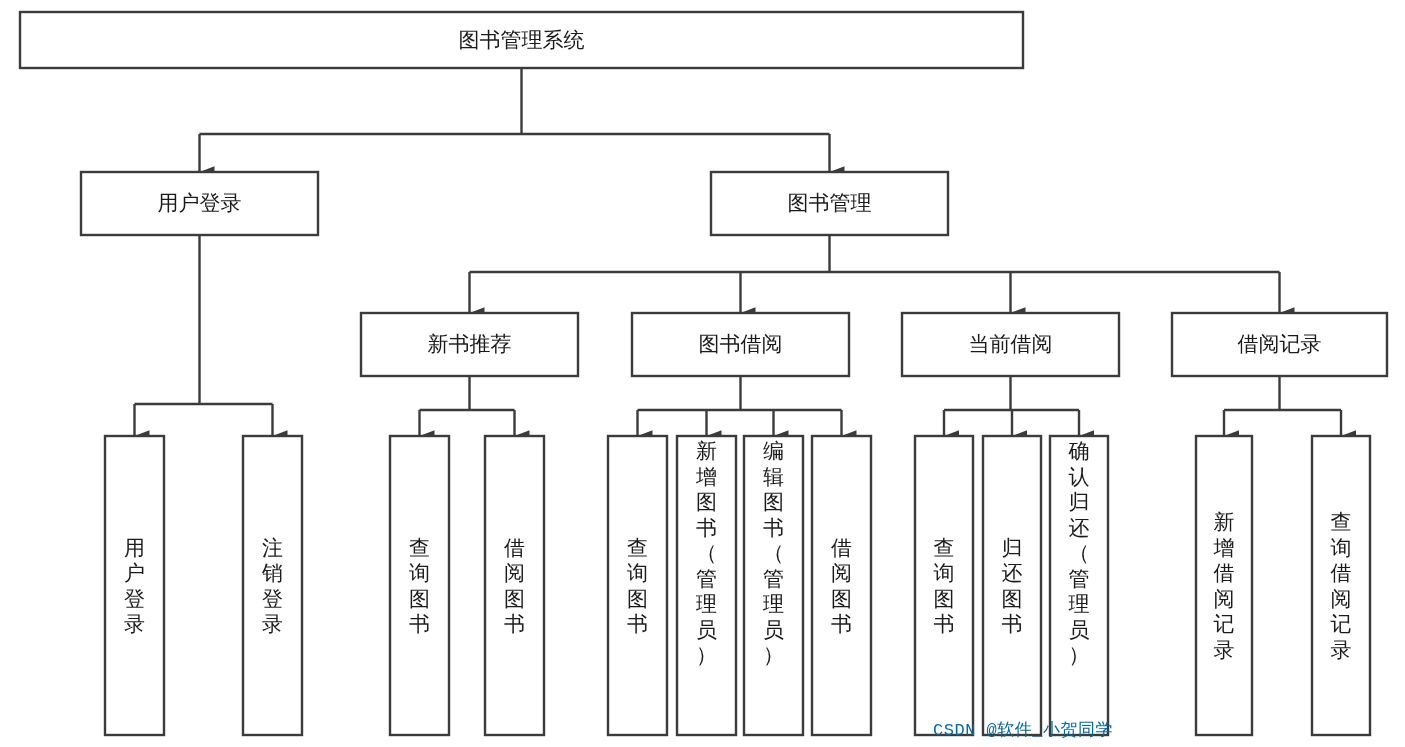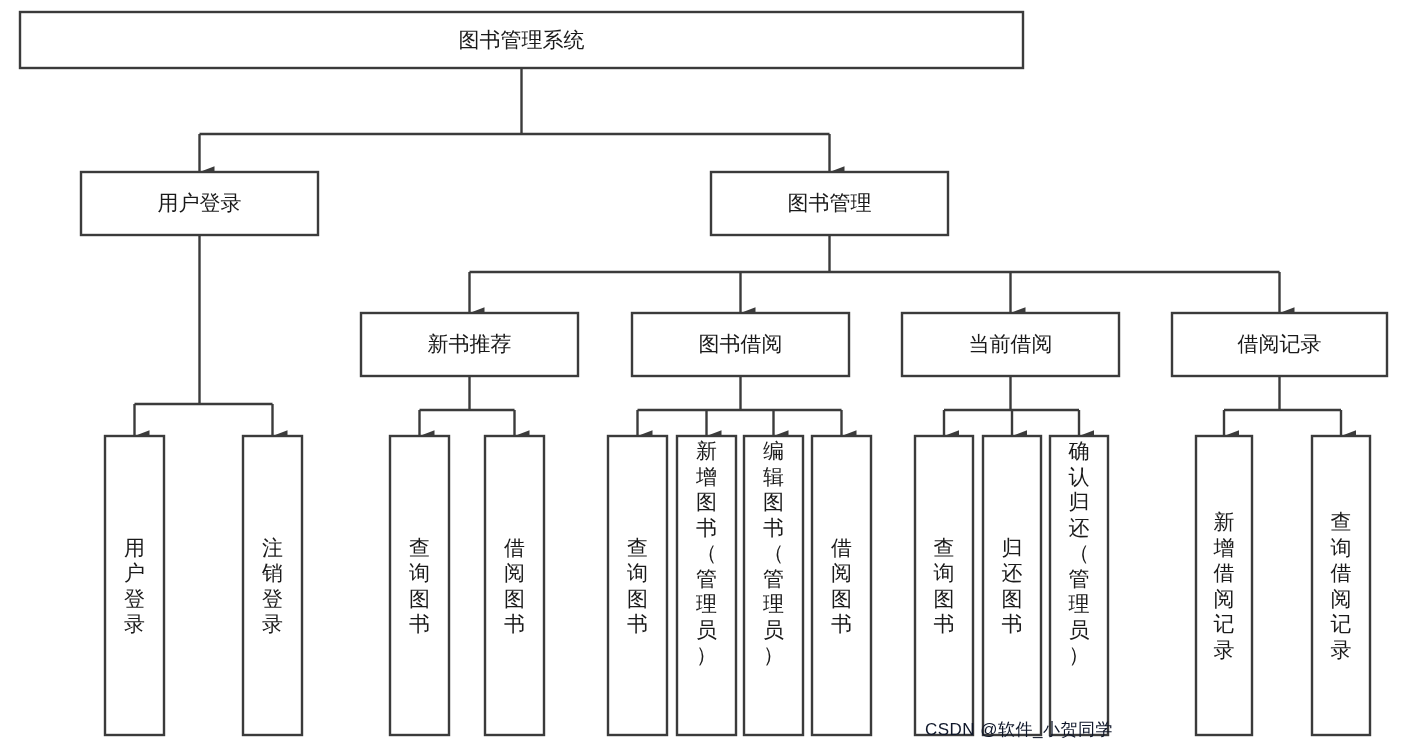--- a/index.html
+++ b/index.html
@@ -51,23 +51,23 @@
   .node-label-vertical {
     font-family: "Liberation Sans", "DejaVu Sans", sans-serif;
     font-size: 21px;
     fill: #1a1a1a;
     text-anchor: middle;
   }
   .watermark-text {
     position: absolute;
     right: 10px;
     bottom: 6px;
-    font-family: Liberation Sans, sans-serif;
+    font-family: Liberation Mono, monospace;
     font-size: 17px;
-    color: #0f172a;
+    color: #0369a1;
     white-space: nowrap;
     letter-spacing: 0.5px;
     pointer-events: none;
   }
 </style>
 </head>
 <body>
 
 <div id="diagram-root">
 

